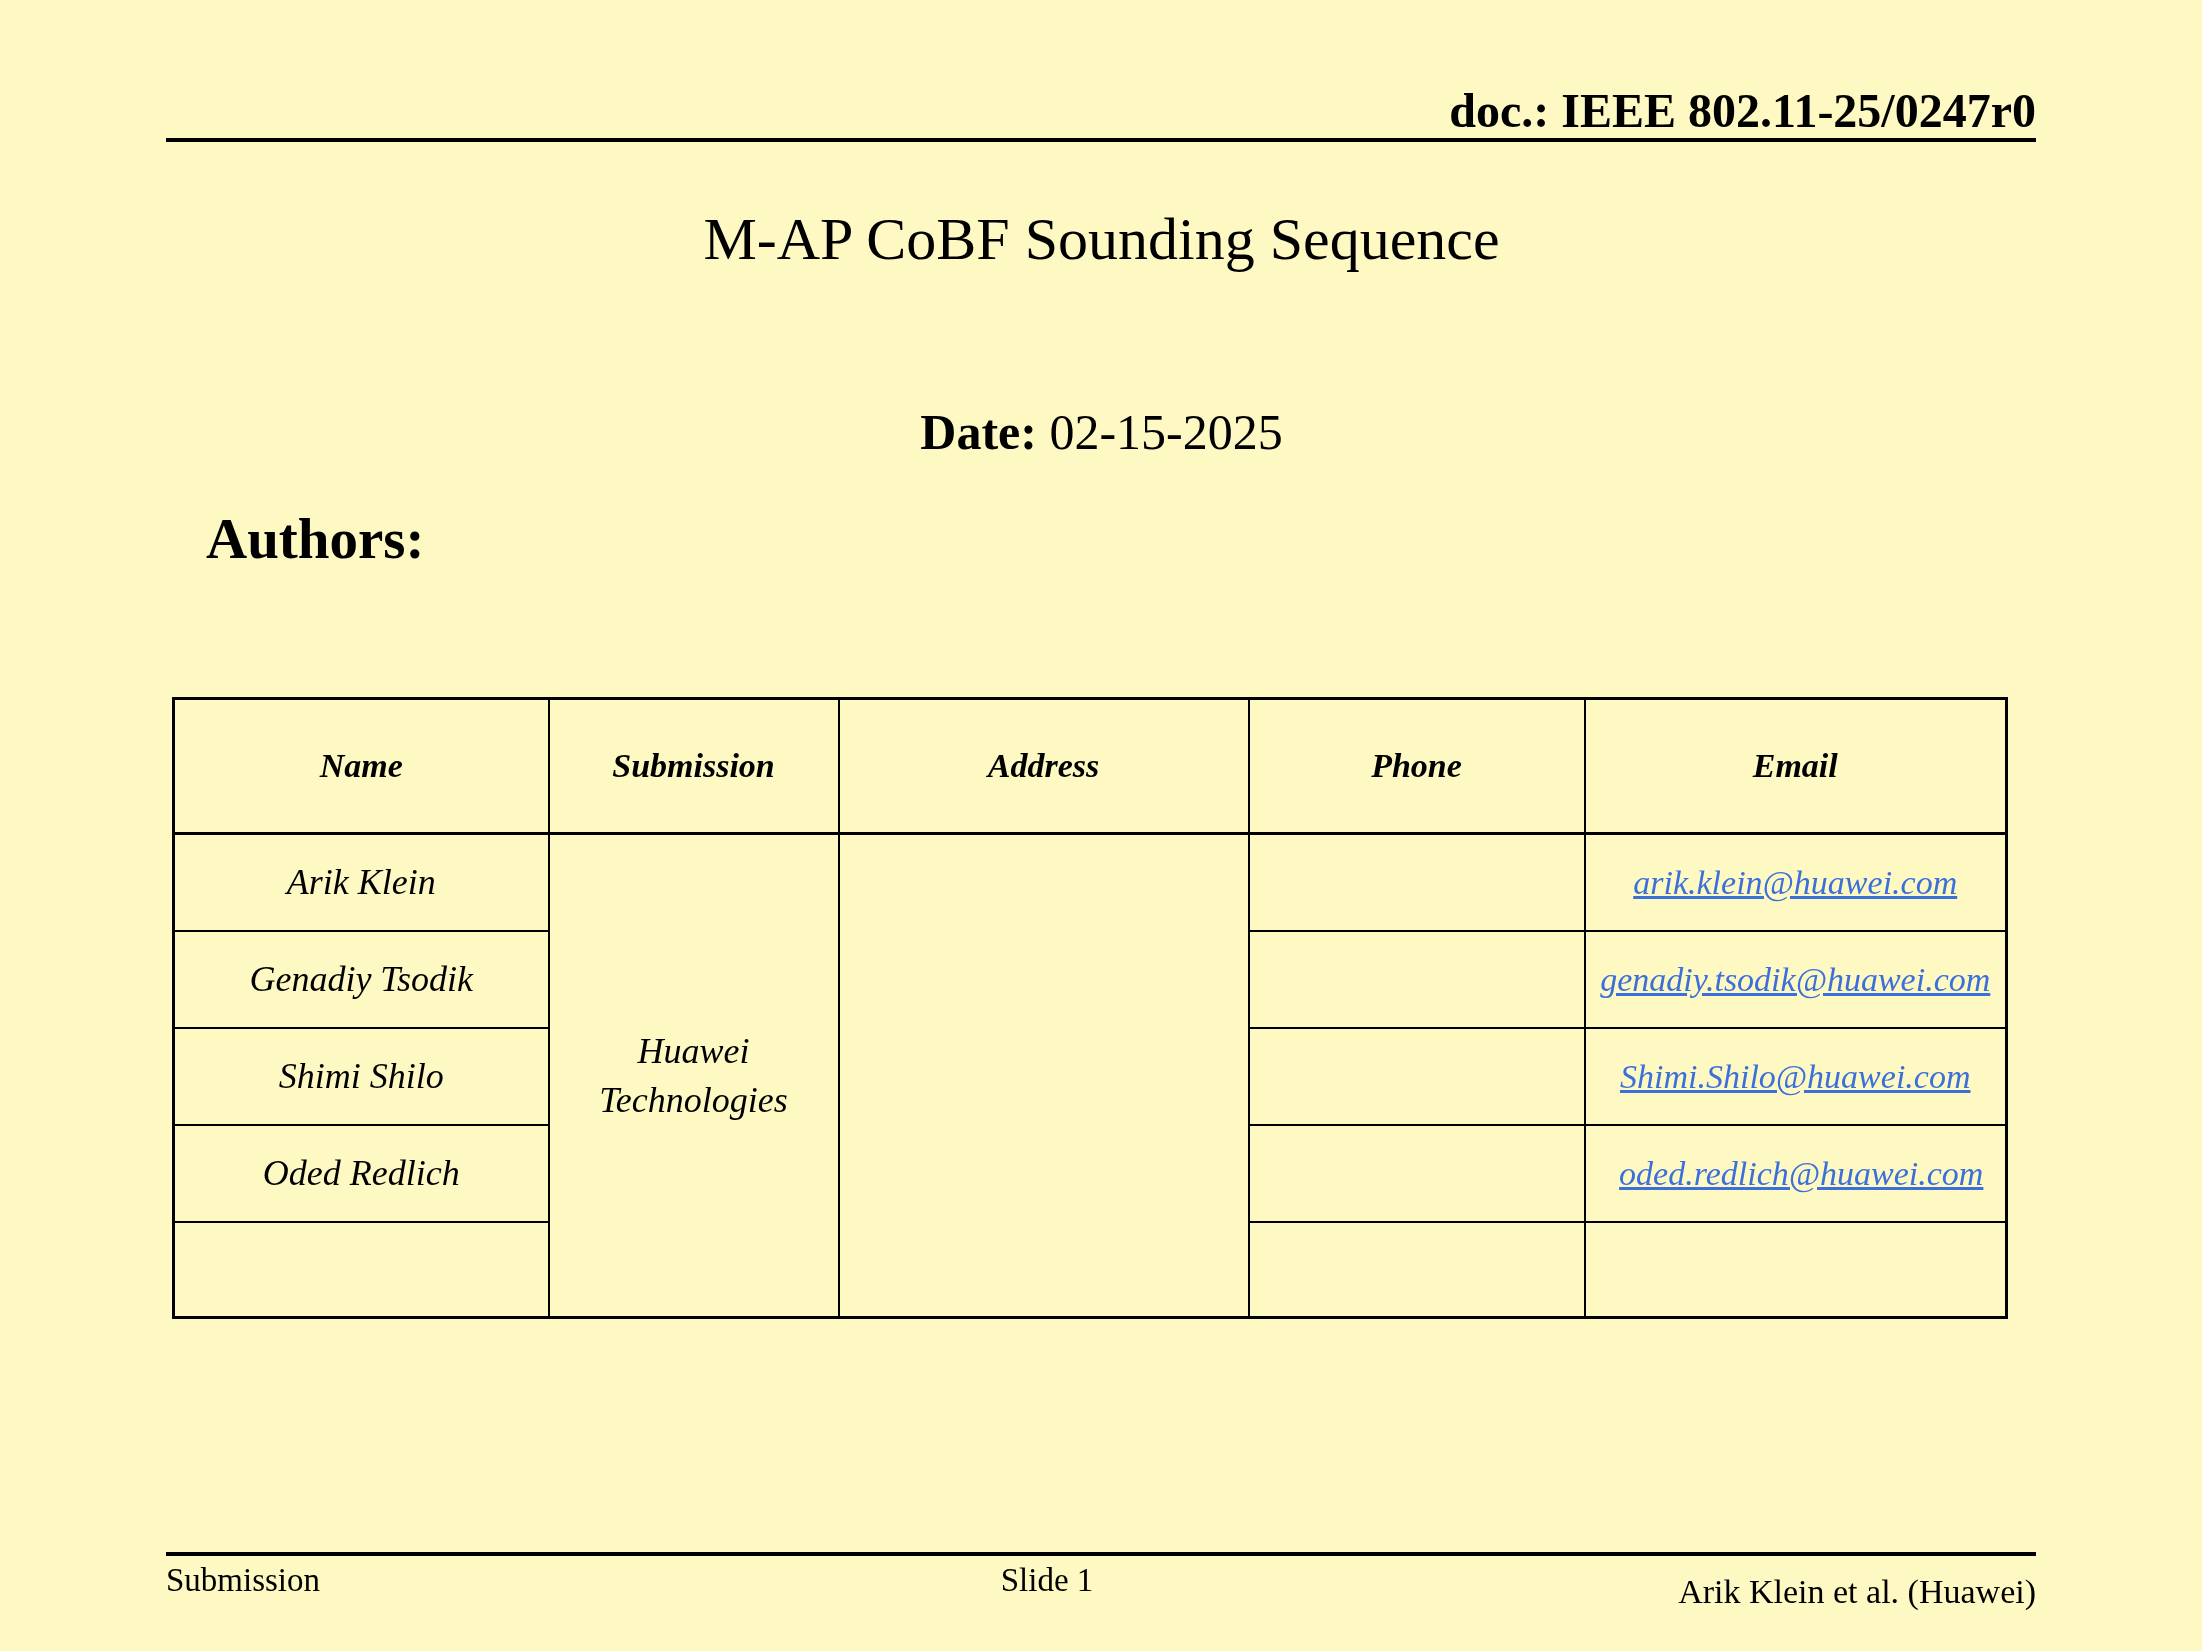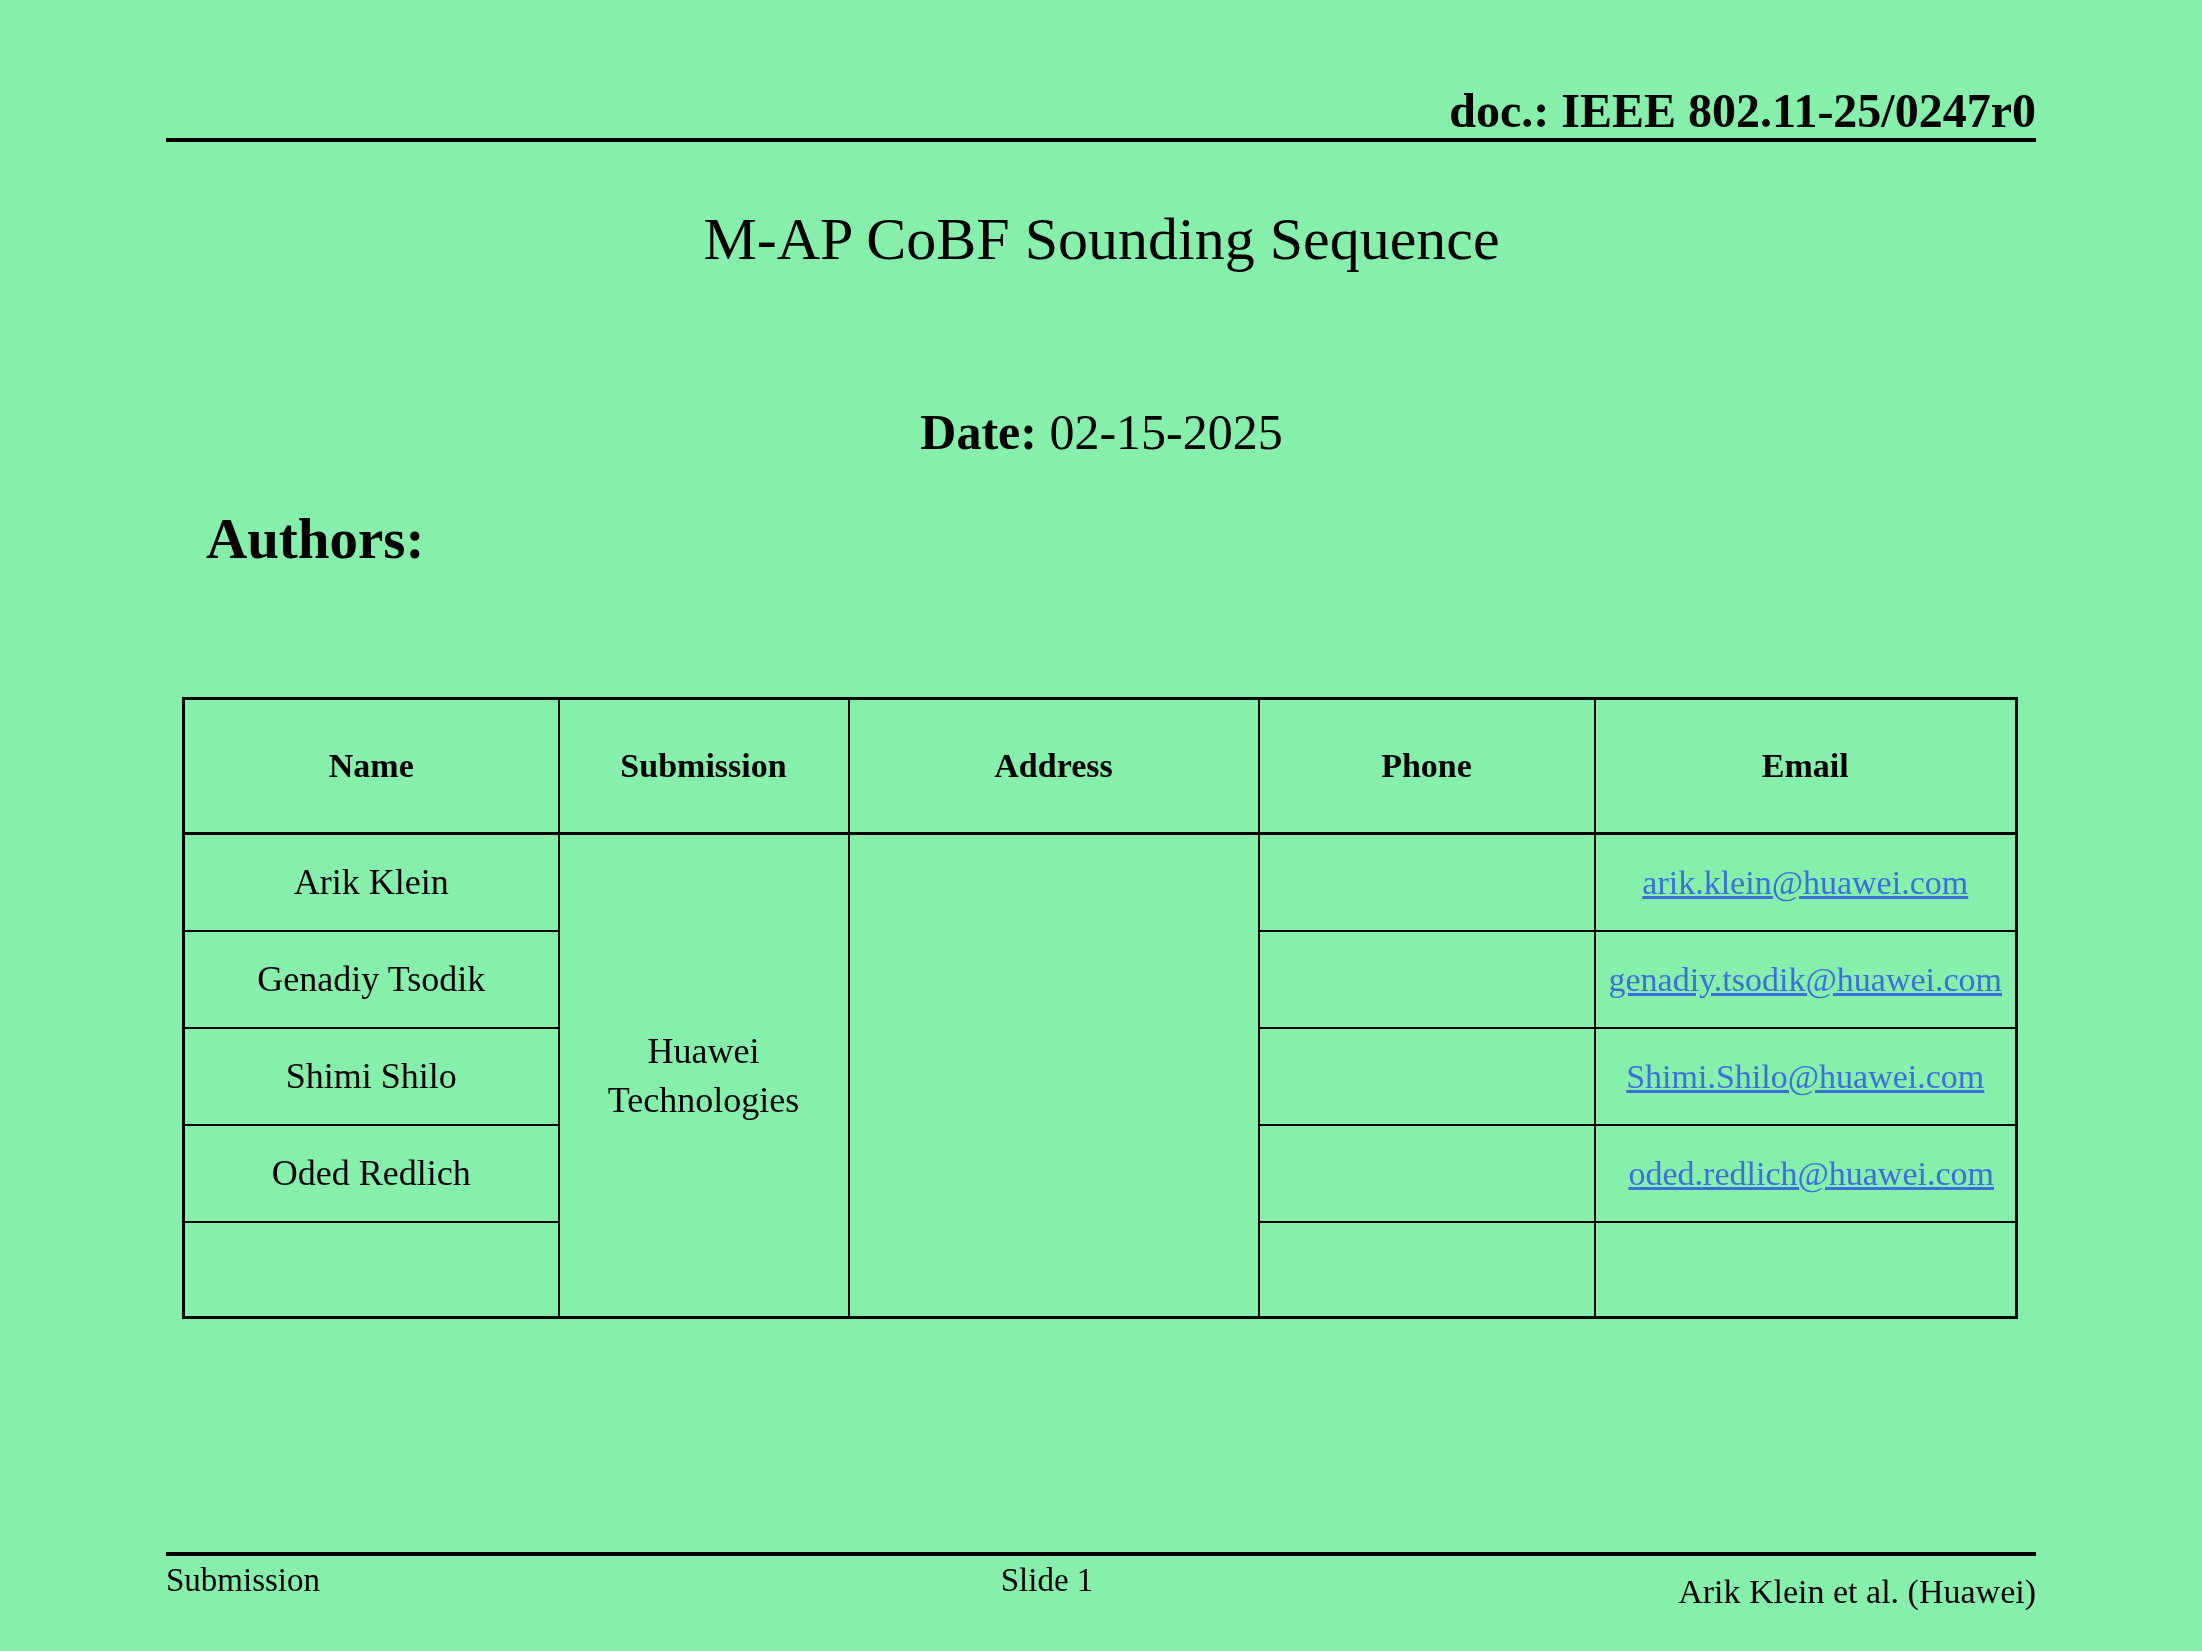--- a/index.html
+++ b/index.html
@@ -5,21 +5,21 @@
   * { margin: 0; padding: 0; box-sizing: border-box; }
   html, body { background: #ffffff; }
   body {
     font-family: "Liberation Serif", "DejaVu Serif", serif;
     color: #000000;
   }
   .slide {
     position: relative;
     width: 2203px;
     height: 1652px;
-    background: #86efac;
+    background: #fef9c3;
     overflow: hidden;
   }
 
   
   .doc-ref {
     position: absolute;
     top: 83px;
     left: 166px;
     width: 1870px;
     text-align: right;
@@ -60,24 +60,25 @@
     top: 506px;
     left: 206px;
     font-size: 57px;
     font-weight: bold;
   }
 
   
   .authors-table {
     position: absolute;
     top: 697px;
-    left: 182px;
+    left: 172px;
     border-collapse: collapse;
     table-layout: fixed;
     width: 1833px;
+    font-style: italic;
   }
   .authors-table td, .authors-table th {
     border: 2.6px solid #000000;
     text-align: center;
     vertical-align: middle;
     overflow: hidden;
   }
   .authors-table { border: 3.4px solid #000000; }
   .authors-table thead th {
     height: 135px;

